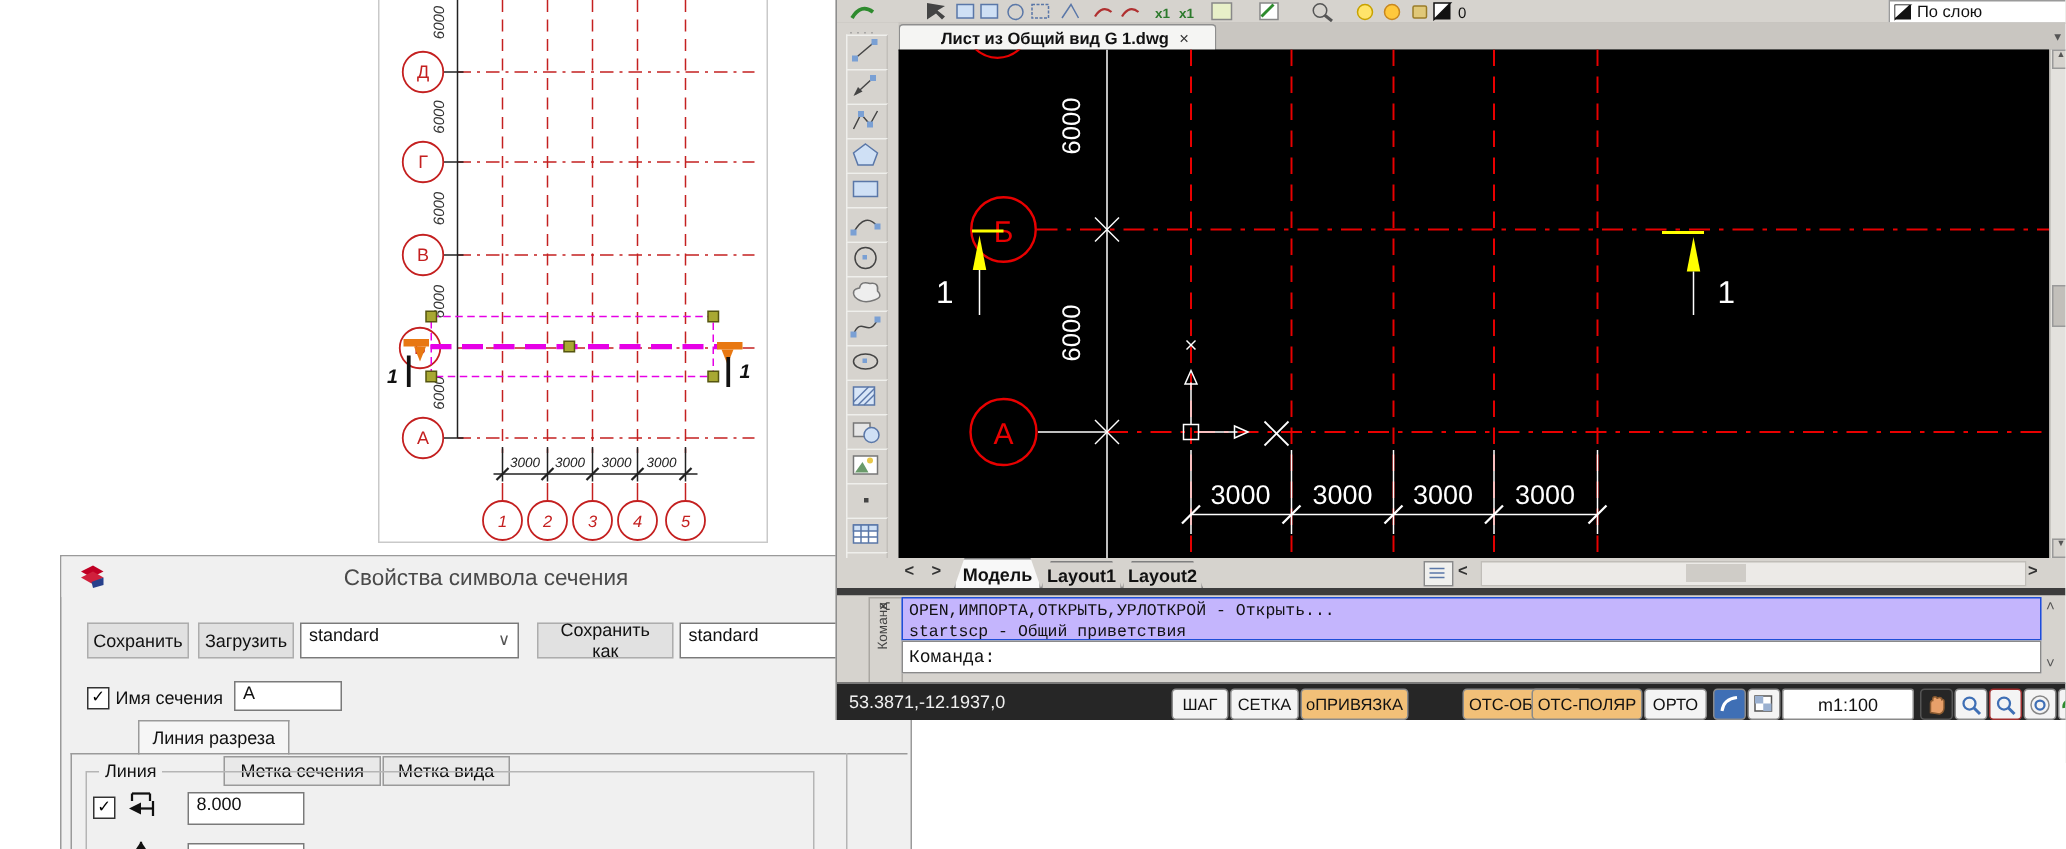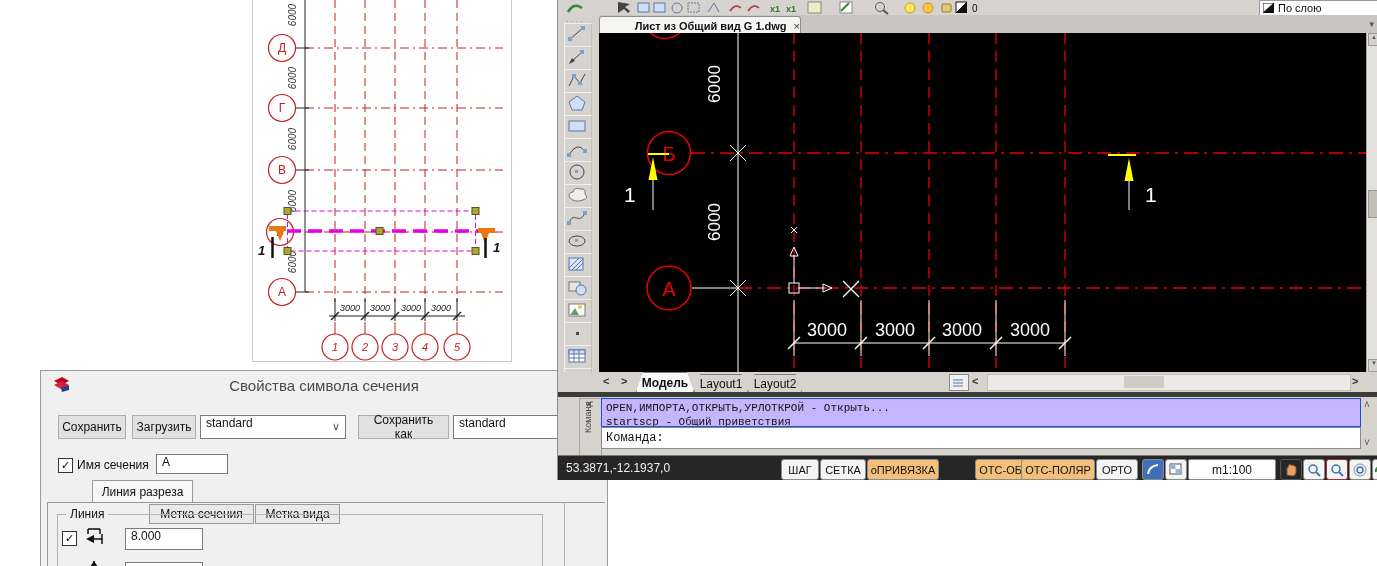--- a/index.html
+++ b/index.html
@@ -30,21 +30,21 @@
   .dkbar{background:#262626;}
   .toggle{position:absolute;top:3px;height:19px;border-radius:3px;border:1px solid #8a8a8a;
           font-size:11px;color:#111;display:flex;align-items:center;justify-content:center;}
   .toggle.on{background:#f2c078;}
   .toggle.off{background:#f4f4f4;}
   .sbtn{position:absolute;top:3px;width:20px;height:19px;background:#f4f4f4;border:1px solid #8a8a8a;
         border-radius:3px;display:flex;align-items:center;justify-content:center;}
   .mono{font-family:"Liberation Mono","DejaVu Sans Mono",monospace;}
   .ltab{position:absolute;font-size:12px;color:#111;display:flex;align-items:center;justify-content:center;
         background:#d6d3ce;border:1px solid #7f7f7f;border-bottom:none;
-        clip-path:polygon(12% 0,88% 0,100% 100%,0 100%);}
+        clip-path:polygon(12% 0,88% 0,100% 100%,0 100%);font-weight:bold;}
   .ltab.on{background:#f8f8f8;font-weight:bold;}
 </style>
 </head>
 <body>
 
 <div id="stage">
 
   <div id="preview" class="abs">
     <svg width="258" height="361" viewBox="0 0 258 361">
 
@@ -254,21 +254,21 @@
       <div class="abs" style="left:701px;top:0;width:118px;height:14px;background:#fff;border:1px solid #9a9a9a;display:flex;align-items:center;">
         <svg width="12" height="11" style="margin:0 3px;">
           <rect x="0" y="0" width="11" height="10" fill="#111"></rect>
             <polygon points="0,0 11,0 0,10" fill="#fff" stroke="#111"></polygon>
         </svg>
         <span style="font-size:11px;color:#111;">По слою</span>
       </div>
     </div>
 
     <div class="abs" style="left:0;top:15px;width:820px;height:18px;background:#c9c6c1;border-bottom:1px solid #8e8e8e;">
-      <div class="abs" style="left:41px;top:1px;width:200px;height:17px;background:#f5f5f3;border:1px solid #8e8e8e;border-bottom:none;border-radius:3px 3px 0 0;display:flex;align-items:center;justify-content:flex-end;gap:7px;">
+      <div class="abs" style="left:41px;top:1px;width:200px;height:17px;background:#f5f5f3;border:1px solid #8e8e8e;border-bottom:none;border-radius:3px 3px 0 0;display:flex;align-items:center;justify-content:center;gap:7px;padding-left:10px;">
         <span style="font-size:11px;color:#111;font-weight:bold;">Лист  из  Общий вид G 1.dwg</span>
         <span style="font-size:11px;color:#333;">×</span>
       </div>
       <span class="abs" style="right:4px;top:4px;font-size:9px;color:#555;">▾</span>
     </div>
 
     <div class="abs" style="left:0;top:15px;width:41px;height:382px;background:#d6d3ce;">
       <div class="abs" style="left:8px;top:2px;width:20px;height:3px;color:#8a8a8a;font-size:8px;letter-spacing:2px;">····</div>
       <div class="toolbtn" style="top:8px;"><svg width="24" height="20">
             <line x1="5" y1="15" x2="18" y2="4" stroke="#444"></line>

